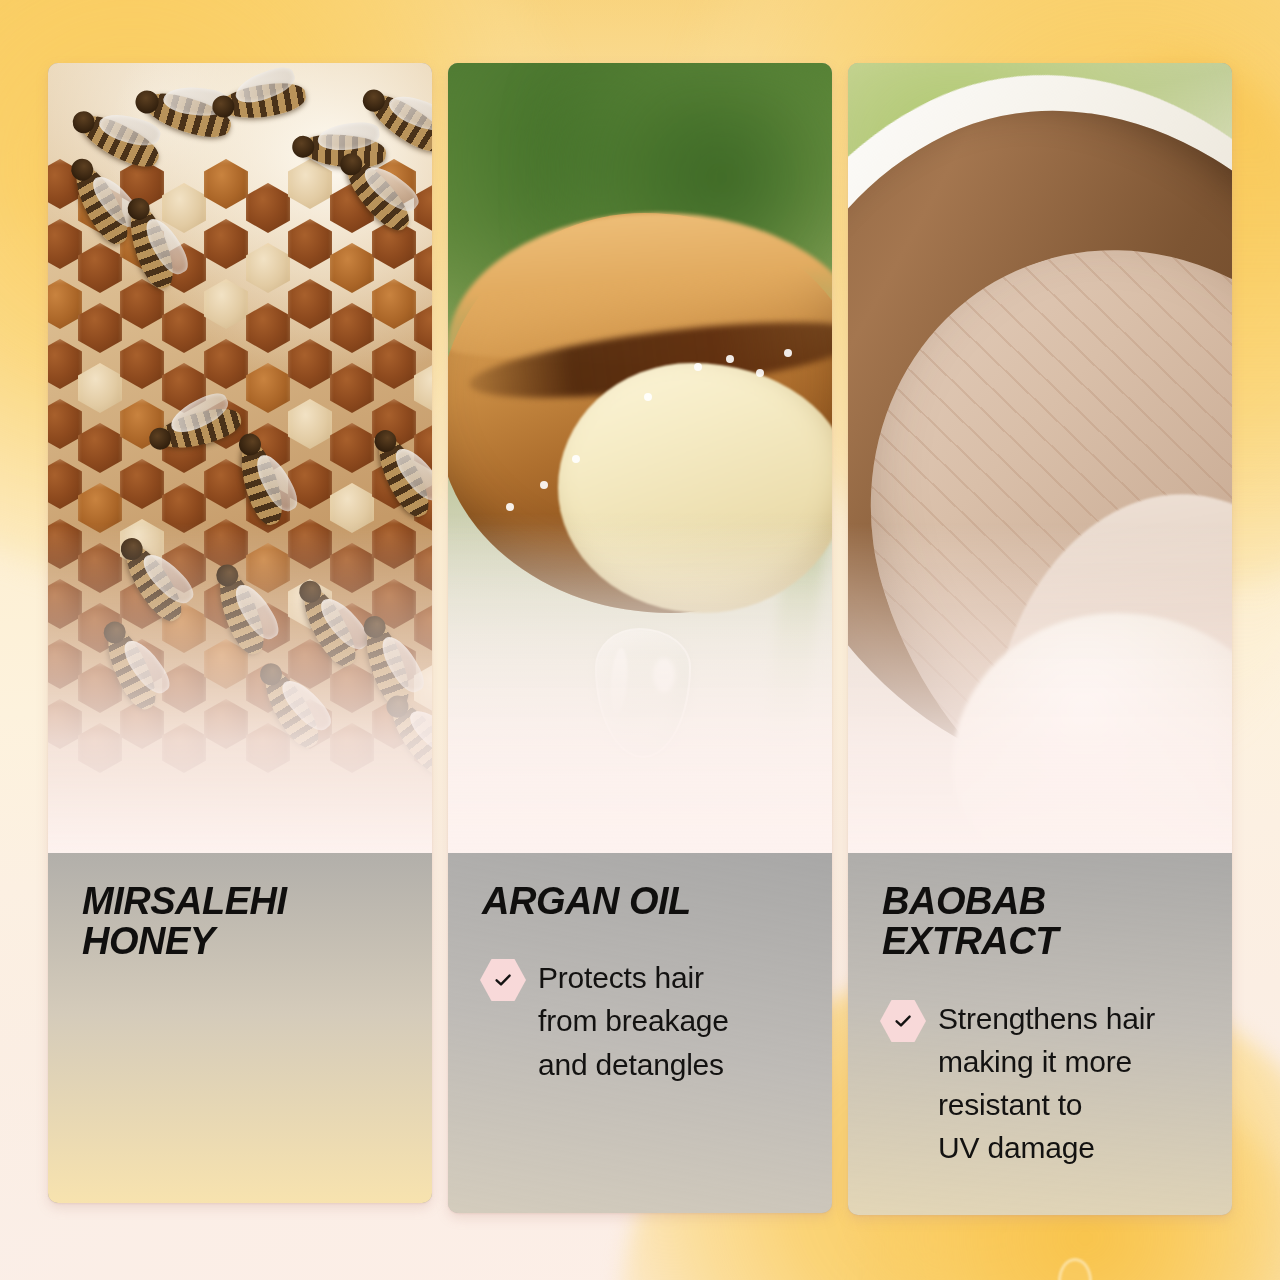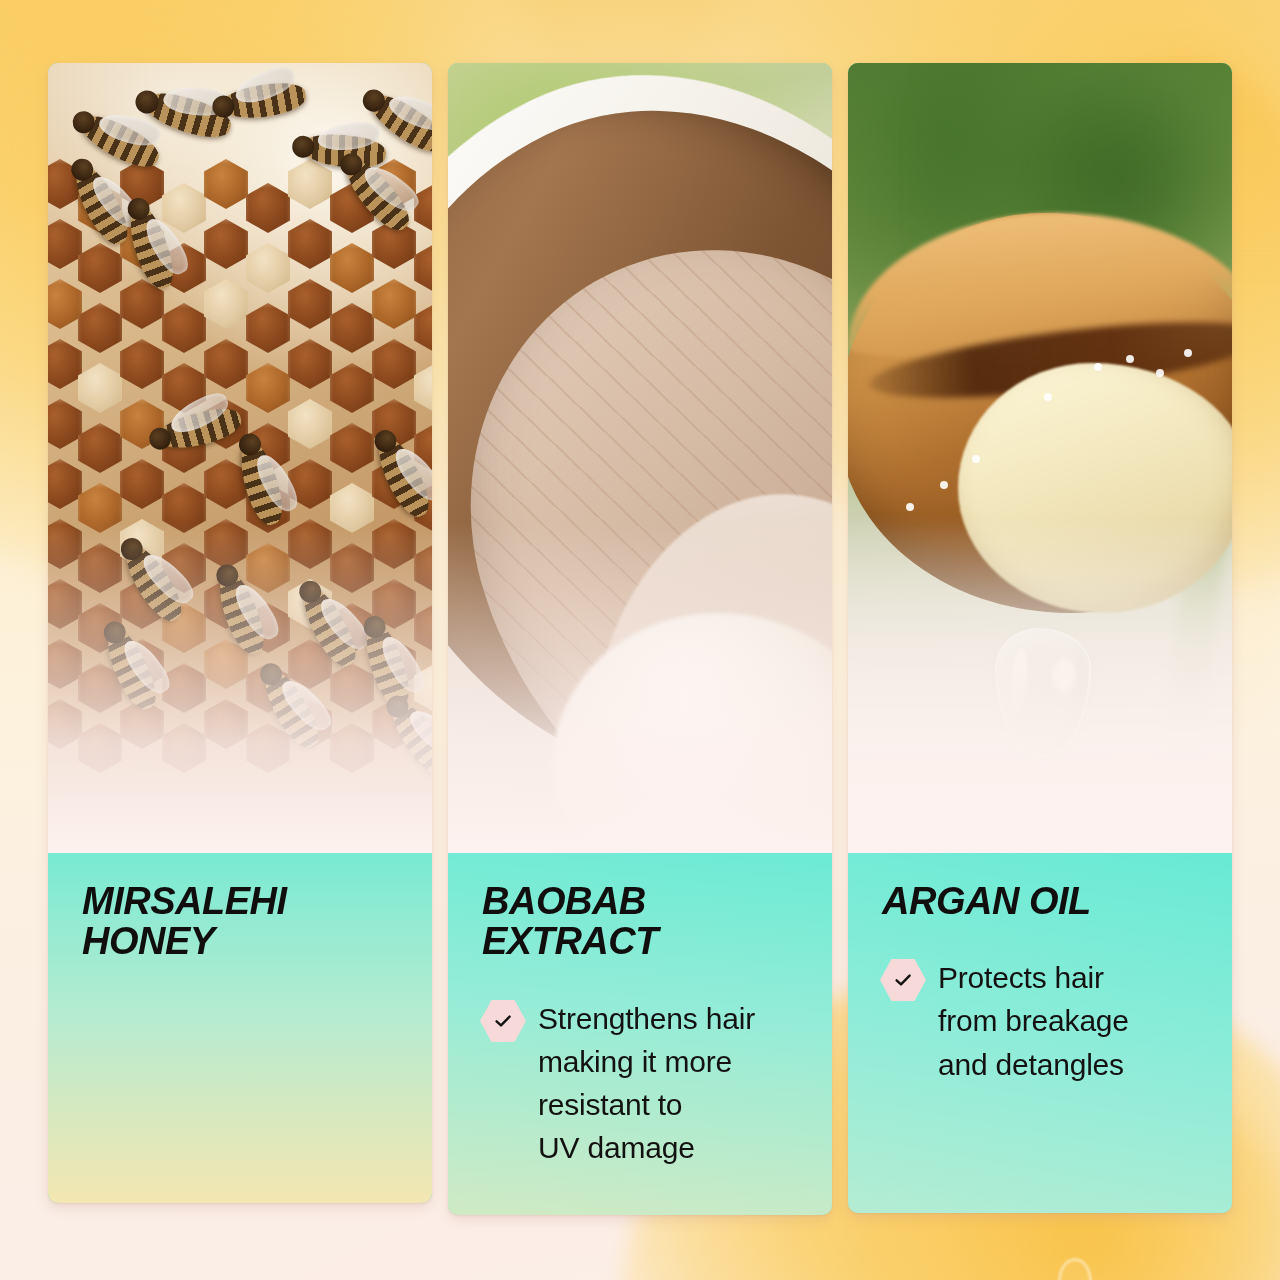--- a/index.html
+++ b/index.html
@@ -98,21 +98,21 @@
     width:1184px;
     display:flex;
     gap:16px;
     align-items:flex-start;
   }
   .card {
     position:relative;
     width:384px;
     border-radius:10px;
     overflow:hidden;
-    background:#5eead4;
+    background:#a3a3a3;
     box-shadow:0 5px 12px rgba(196,150,140,.26), 0 1px 2px rgba(190,150,140,.2);
   }
   .card-1 { height:1140px; }
   .card-2 { height:1152px; }
   .card-3 { height:1150px; }
 
   
   .card-1 .card-wash { background:linear-gradient(180deg, rgba(253,238,228,0) 0%, rgba(253,236,205,.55) 55%, rgba(252,230,175,.95) 100%); }
   .card-2 .card-wash { background:linear-gradient(185deg, rgba(253,238,228,0) 0%, rgba(253,240,220,.35) 52%, rgba(252,234,190,.72) 100%); }
   .card-3 .card-wash { background:linear-gradient(190deg, rgba(253,238,228,0) 0%, rgba(253,242,228,.3) 58%, rgba(252,238,210,.55) 100%); }
@@ -504,50 +504,20 @@
         </div>
         <div class="photo-fade"></div>
       </div>
       <div class="card-wash"></div>
       <div class="card-body">
         <div class="ing-title">MIRSALEHI
 HONEY</div>
       </div>
     </div>
 
-    <div class="card card-2">
-      <div class="photo">
-        <div class="photo-inner ph-baobab">
-          <div class="bb-blur-green"></div>
-          <div class="bb-fuzz"></div>
-          <div class="bb-shell"></div>
-          <div class="bb-pulp"></div>
-          <div class="bb-pulp2"></div>
-          <div class="bb-fuzz2"></div>
-        </div>
-        <div class="photo-fade"></div>
-      </div>
-      <div class="card-wash"></div>
-      <div class="card-body">
-        <div class="ing-title">BAOBAB
-EXTRACT</div>
-        <div class="benefit">
-          <span class="hex-check">
-            <svg width="20" height="20" viewBox="0 0 20 20" aria-hidden="true">
-              <path d="M3.6 10.3 L8 14.4 L16.6 5.6" fill="none" stroke="#141312" stroke-width="2.4" stroke-linecap="round" stroke-linejoin="round"></path>
-            </svg>
-          </span>
-          <span class="benefit-text">Strengthens hair
-making it more
-resistant to
-UV damage</span>
-        </div>
-      </div>
-    </div>
-
     <div class="card card-3">
       <div class="photo">
         <div class="photo-inner ph-argan">
           <div class="ar-leaf"></div>
           <div class="ar-leaf2"></div>
           <div class="ar-stem"></div>
           <div class="ar-stem2"></div>
           <div class="ar-nut"></div>
           <div class="ar-nut-rim"></div>
           <div class="ar-dark-band"></div>
@@ -578,14 +548,44 @@
               <path d="M3.6 10.3 L8 14.4 L16.6 5.6" fill="none" stroke="#141312" stroke-width="2.4" stroke-linecap="round" stroke-linejoin="round"></path>
             </svg>
           </span>
           <span class="benefit-text">Protects hair
 from breakage
 and detangles</span>
         </div>
       </div>
     </div>
 
+    <div class="card card-2">
+      <div class="photo">
+        <div class="photo-inner ph-baobab">
+          <div class="bb-blur-green"></div>
+          <div class="bb-fuzz"></div>
+          <div class="bb-shell"></div>
+          <div class="bb-pulp"></div>
+          <div class="bb-pulp2"></div>
+          <div class="bb-fuzz2"></div>
+        </div>
+        <div class="photo-fade"></div>
+      </div>
+      <div class="card-wash"></div>
+      <div class="card-body">
+        <div class="ing-title">BAOBAB
+EXTRACT</div>
+        <div class="benefit">
+          <span class="hex-check">
+            <svg width="20" height="20" viewBox="0 0 20 20" aria-hidden="true">
+              <path d="M3.6 10.3 L8 14.4 L16.6 5.6" fill="none" stroke="#141312" stroke-width="2.4" stroke-linecap="round" stroke-linejoin="round"></path>
+            </svg>
+          </span>
+          <span class="benefit-text">Strengthens hair
+making it more
+resistant to
+UV damage</span>
+        </div>
+      </div>
+    </div>
+
   </div>
 </div>
 
 </body></html>

